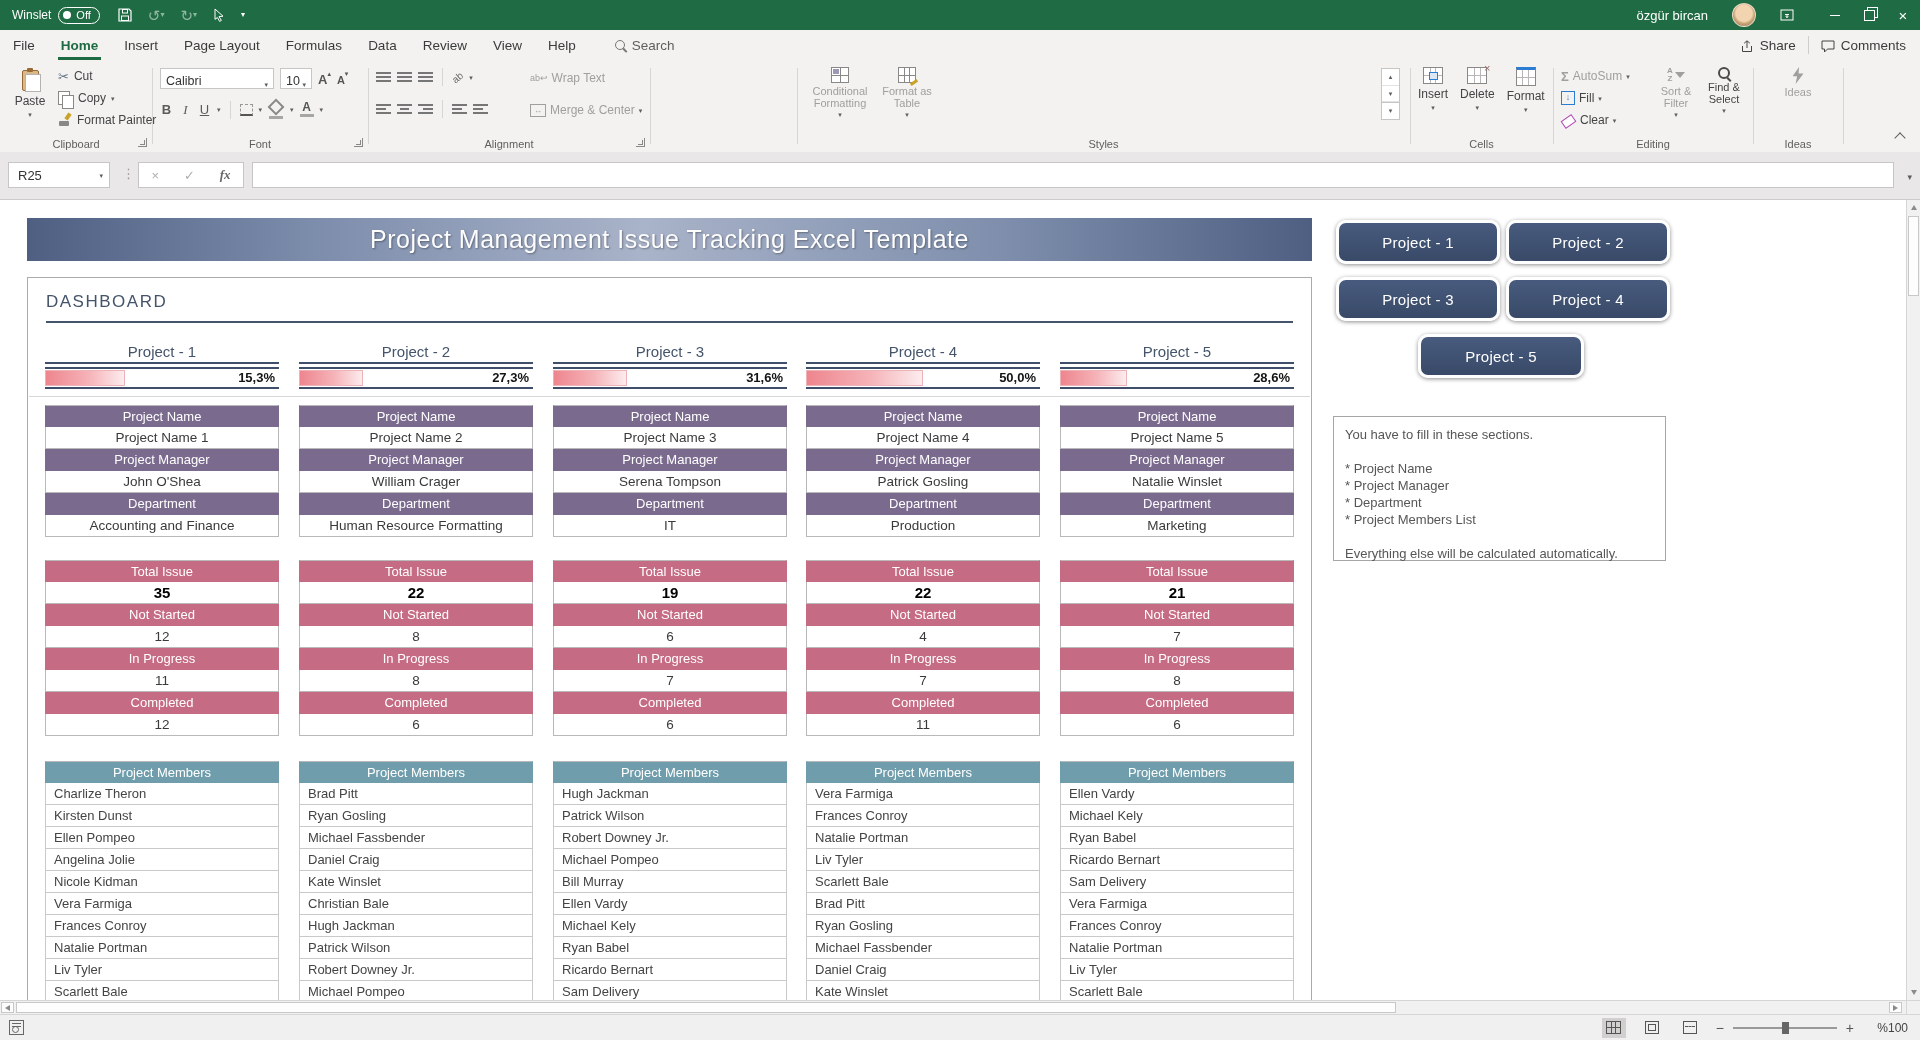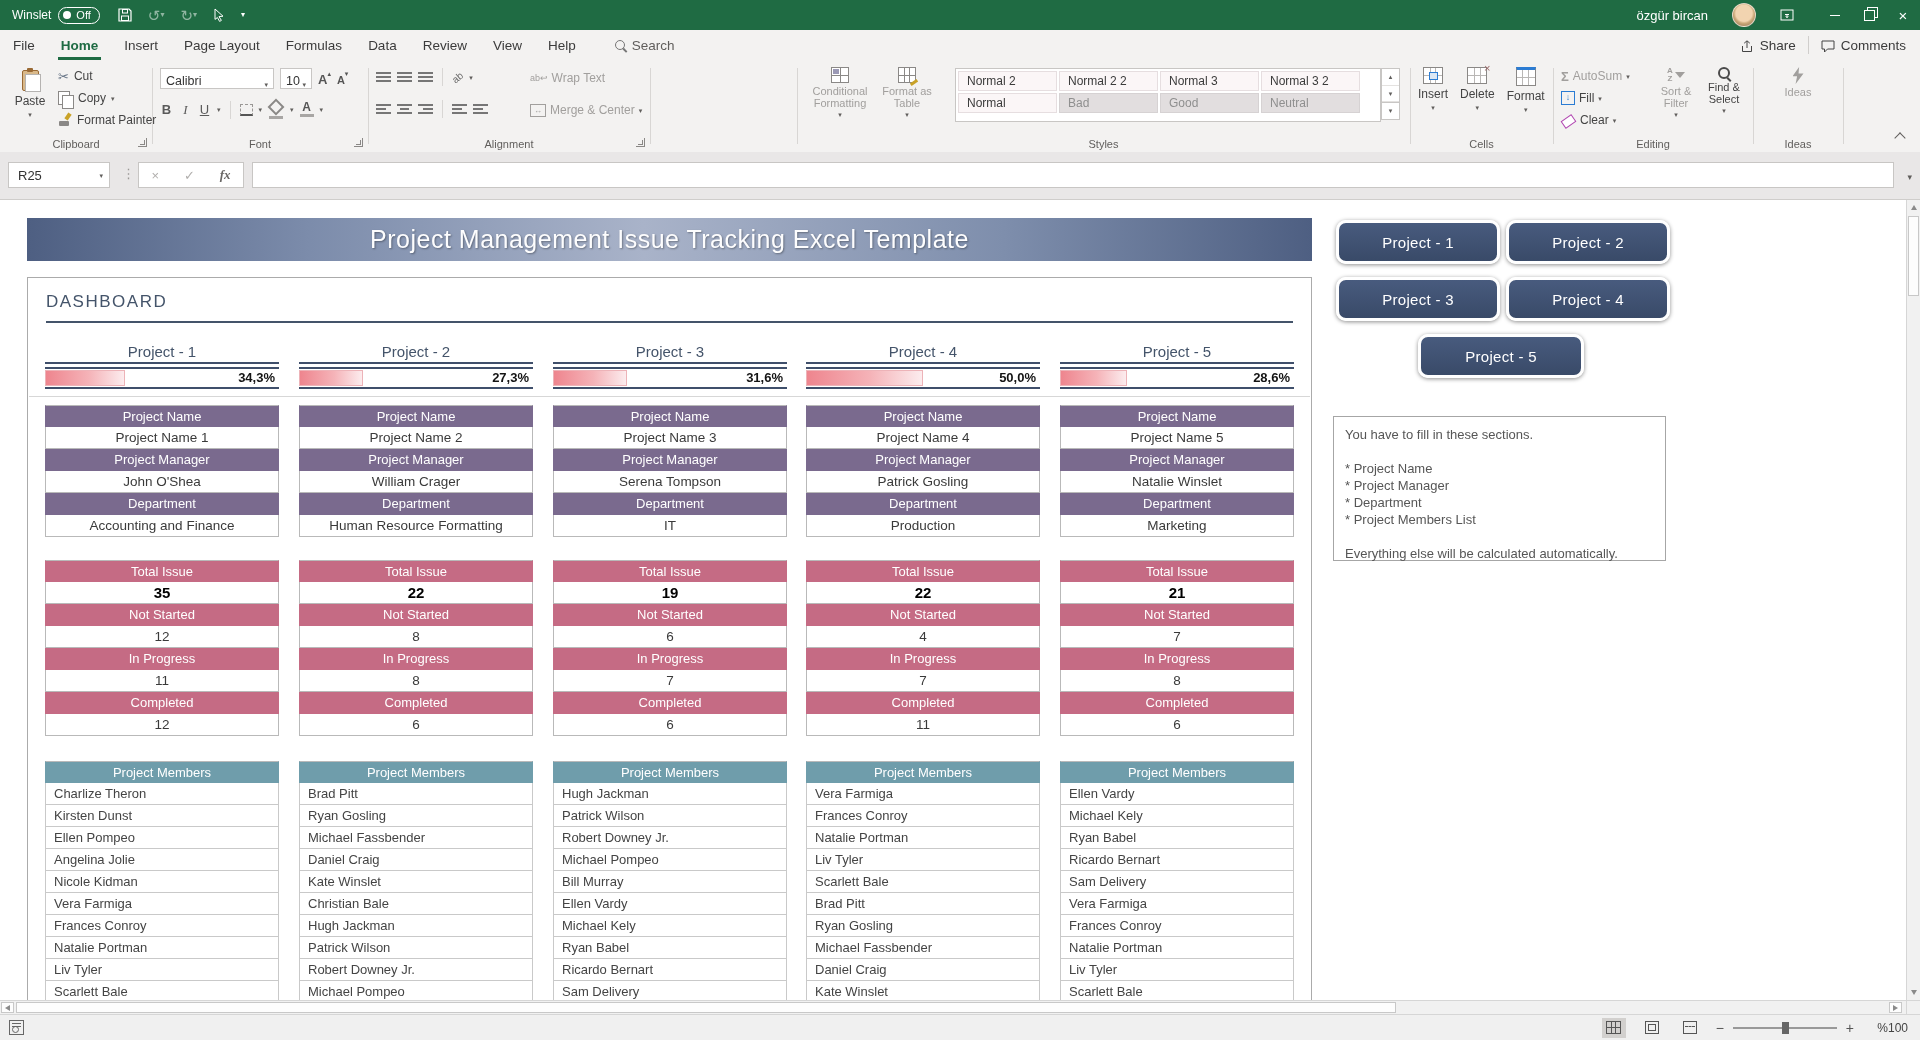--- a/index.html
+++ b/index.html
@@ -414,34 +414,20 @@
     <div class="rstack" style="left:6px;width:74px">
       <span class="ic-cf"></span>
       <span>Conditional Formatting</span>
       <i class="dd">▾</i>
     </div>
     <div class="rstack" style="left:77px;width:66px">
       <span class="ic-ft"></span>
       <span>Format as Table</span>
       <i class="dd">▾</i>
     </div>
-    <div class="gallery">
-      <div class="grow" id="gallery-row1">
-          <div class="gcell">Normal 2</div>
-          <div class="gcell">Normal 2 2</div>
-          <div class="gcell">Normal 3</div>
-          <div class="gcell">Normal 3 2</div>
-        </div>
-      <div class="grow" id="gallery-row2">
-          <div class="gcell">Normal</div>
-          <div class="gcell dis">Bad</div>
-          <div class="gcell dis">Good</div>
-          <div class="gcell dis">Neutral</div>
-        </div>
-    </div>
     <div class="garr">
       <div>▴</div>
       <div>▾</div>
       <div style="border-bottom:none;border-top:1px solid #c8c6c4">▾</div>
     </div>
     <div class="glabel">Styles</div>
   </div>
   <span class="gsep" style="left:1410px"></span>
 
   <div class="group" style="left:1410px;width:143px">
@@ -545,21 +531,21 @@
   <div class="dashbox">
     <div class="dash-label">DASHBOARD</div>
     <div class="dash-underline"></div>
     <div class="dash-gridline"></div>
     <div id="columns">
         <div class="col" style="left: 17px;">
           <div class="col-title">Project - 1</div>
           <div class="col-underline"></div>
           <div class="pbar">
             <div class="pfill" style="width: 34.3%;"></div>
-            <div class="plabel">34,3%</div>
+            <div class="plabel">15,3%</div>
           </div>
           <div class="tbl t-details">
             <div class="row hdr purple">Project Name</div>
             <div class="row val">Project Name 1</div>
             <div class="row hdr purple">Project Manager</div>
             <div class="row val">John O'Shea</div>
             <div class="row hdr purple">Department</div>
             <div class="row val">Accounting and Finance</div>
           </div>
           <div class="tbl t-issues">

